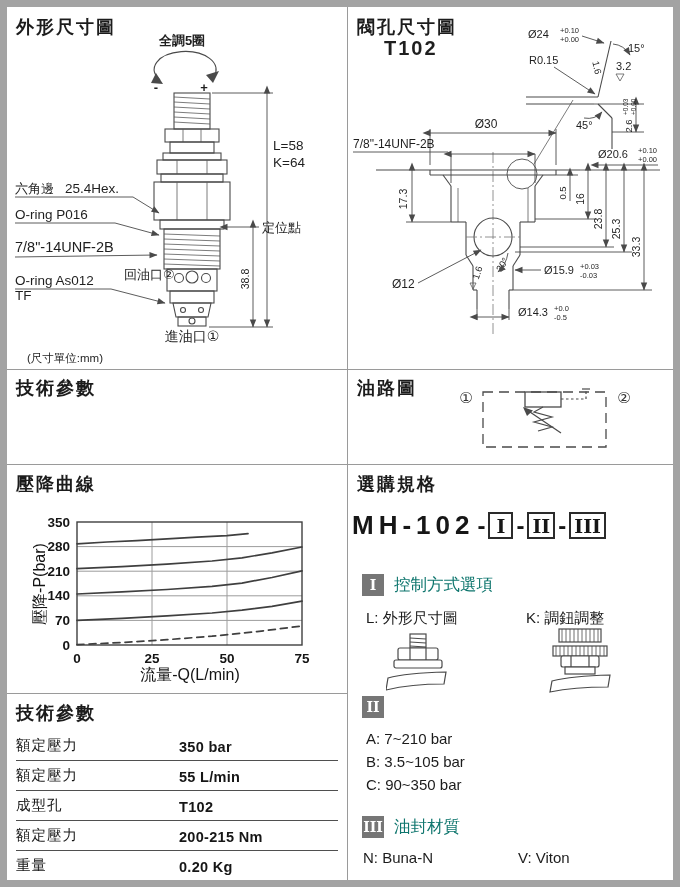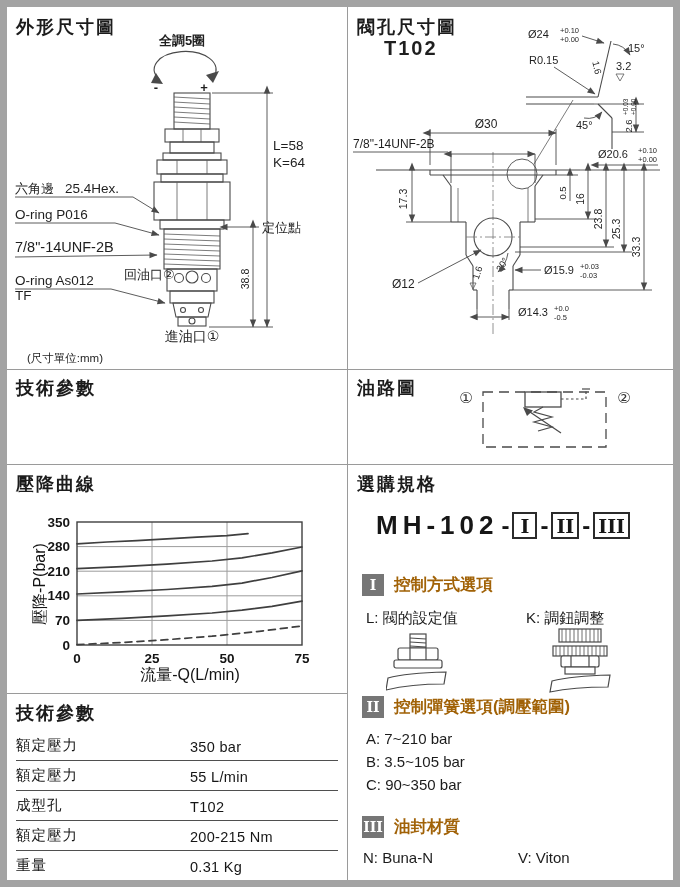--- a/index.html
+++ b/index.html
@@ -28,37 +28,37 @@
   
   .port-glyph{font-size:15px;fill:#333;font-family:"DejaVu Sans",sans-serif}
   
   .grid{stroke:#9c9c9c;stroke-width:1}
   .frame{fill:none;stroke:#3f3f3f;stroke-width:1.4}
   .curve{fill:none;stroke:#3f3f3f;stroke-width:1.7;stroke-linejoin:round;stroke-linecap:round}
   .dashedcurve{stroke-dasharray:7 5}
   .tick{font-size:13.5px;font-weight:bold;fill:#141414}
   .axis-label{font-size:16px;fill:#141414}
   
-  .model-line{position:absolute;left:28px;top:46px;display:flex;align-items:center;gap:2px}
+  .model-line{position:absolute;left:4px;top:46px;display:flex;align-items:center;gap:2px}
   .model-prefix{font-weight:bold;font-size:26px;letter-spacing:5px;color:#161616}
   .model-dash{font-weight:bold;font-size:24px;color:#161616;margin:0 1px}
   .model-box{display:inline-flex;align-items:center;justify-content:center;min-width:25px;height:27px;
              padding:0 3px;border:2px solid #2b2b2b;font-family:"DejaVu Serif","Liberation Serif",serif;
              font-weight:bold;font-size:19px;color:#161616;background:#fff}
   .sec-head{position:absolute;display:flex;align-items:center;gap:10px}
   .sec-num{display:inline-flex;align-items:center;justify-content:center;width:22px;height:22px;
            background:#767676;color:#fff;font-family:"DejaVu Serif","Liberation Serif",serif;
            font-weight:bold;font-size:14px}
-  .sec-title{font-weight:bold;font-size:16.5px;color:#a16207}
+  .sec-title{font-weight:normal;font-size:16.5px;color:#0f766e}
   .opt{position:absolute;font-size:15px;color:#1c1c1c}
   
   .param-row{position:absolute;left:9px;width:322px;height:30px;border-bottom:1.6px solid #4f4f4f;
              font-size:14.5px;color:#161616}
   .param-label{position:absolute;left:0;bottom:5px;font-weight:normal;letter-spacing:1px}
-  .param-value{position:absolute;left:174px;bottom:5px;font-weight:normal;letter-spacing:.3px}
+  .param-value{position:absolute;left:163px;bottom:5px;font-weight:bold;letter-spacing:.3px}
 </style>
 </head>
 <body>
 
 <svg width="0" height="0" style="position:absolute">
   <defs>
     <marker id="arr" markerWidth="9" markerHeight="8" refX="8" refY="4" orient="auto" markerUnits="userSpaceOnUse">
       <path d="M0.5,0.8 L8.5,4 L0.5,7.2 z" fill="#4a4a4a"></path>
     </marker>
     <marker id="arrS" markerWidth="9" markerHeight="8" refX="1" refY="4" orient="auto-start-reverse" markerUnits="userSpaceOnUse">
@@ -340,21 +340,21 @@
       <span class="model-dash">-</span>
       <span class="model-box">II</span>
       <span class="model-dash">-</span>
       <span class="model-box">III</span>
     </div>
 
     <div class="sec-head" style="left:14px;top:110px">
       <span class="sec-num">I</span>
       <span class="sec-title">控制方式選項</span>
     </div>
-    <div class="opt" style="left:18px;top:145px">L: 閥的設定值</div>
+    <div class="opt" style="left:18px;top:145px">L: 外形尺寸圖</div>
     <div class="opt" style="left:178px;top:145px">K: 調鈕調整</div>
 
     <svg style="position:absolute;left:38px;top:168px" width="64" height="60" viewBox="0 0 64 60">
       <g stroke="#4a4a4a" stroke-width="1.2" fill="#fff">
         <rect x="24" y="2" width="16" height="14"></rect>
         <line x1="24" y1="6" x2="40" y2="7"></line>
           <line x1="24" y1="10" x2="40" y2="11"></line>
           <line x1="24" y1="14" x2="40" y2="15"></line>
         <rect x="12" y="16" width="40" height="12" rx="2"></rect>
         <line x1="24" y1="16" x2="24" y2="28"></line>
@@ -395,21 +395,20 @@
           <line x1="44" y1="19" x2="44" y2="29"></line>
         <line x1="48" y1="19" x2="48" y2="29"></line>
           <line x1="52" y1="19" x2="52" y2="29"></line>
           <line x1="56" y1="19" x2="56" y2="29"></line>
           <line x1="60" y1="19" x2="60" y2="29"></line>
       </g>
     </svg>
 
     <div class="sec-head" style="left:14px;top:232px">
       <span class="sec-num">II</span>
-      <span class="sec-title">控制彈簧選項(調壓範圍)</span>
     </div>
     <div class="opt" style="left:18px;top:266px">A: 7~210 bar</div>
     <div class="opt" style="left:18px;top:289px">B: 3.5~105 bar</div>
     <div class="opt" style="left:18px;top:312px">C: 90~350 bar</div>
 
     <div class="sec-head" style="left:14px;top:352px">
       <span class="sec-num">III</span>
       <span class="sec-title">油封材質</span>
     </div>
     <div class="opt" style="left:15px;top:385px">N: Buna-N</div>
@@ -429,21 +428,21 @@
     <div class="param-row" style="top:98px">
       <span class="param-label">成型孔</span>
       <span class="param-value">T102</span>
     </div>
     <div class="param-row" style="top:128px">
       <span class="param-label">額定壓力</span>
       <span class="param-value">200-215 Nm</span>
     </div>
     <div class="param-row" style="top:158px">
       <span class="param-label">重量</span>
-      <span class="param-value">0.31 Kg</span>
+      <span class="param-value">0.20 Kg</span>
     </div>
   </div>
 
   <div class="divider" style="left:340px;top:0;width:1px;height:878px"></div>
   <div class="divider" style="left:0;top:362px;width:680px;height:1px"></div>
   <div class="divider" style="left:0;top:457px;width:680px;height:1px"></div>
   <div class="divider" style="left:0;top:686px;width:341px;height:1px"></div>
   <div class="bottom-bar"></div>
 </div>
 

